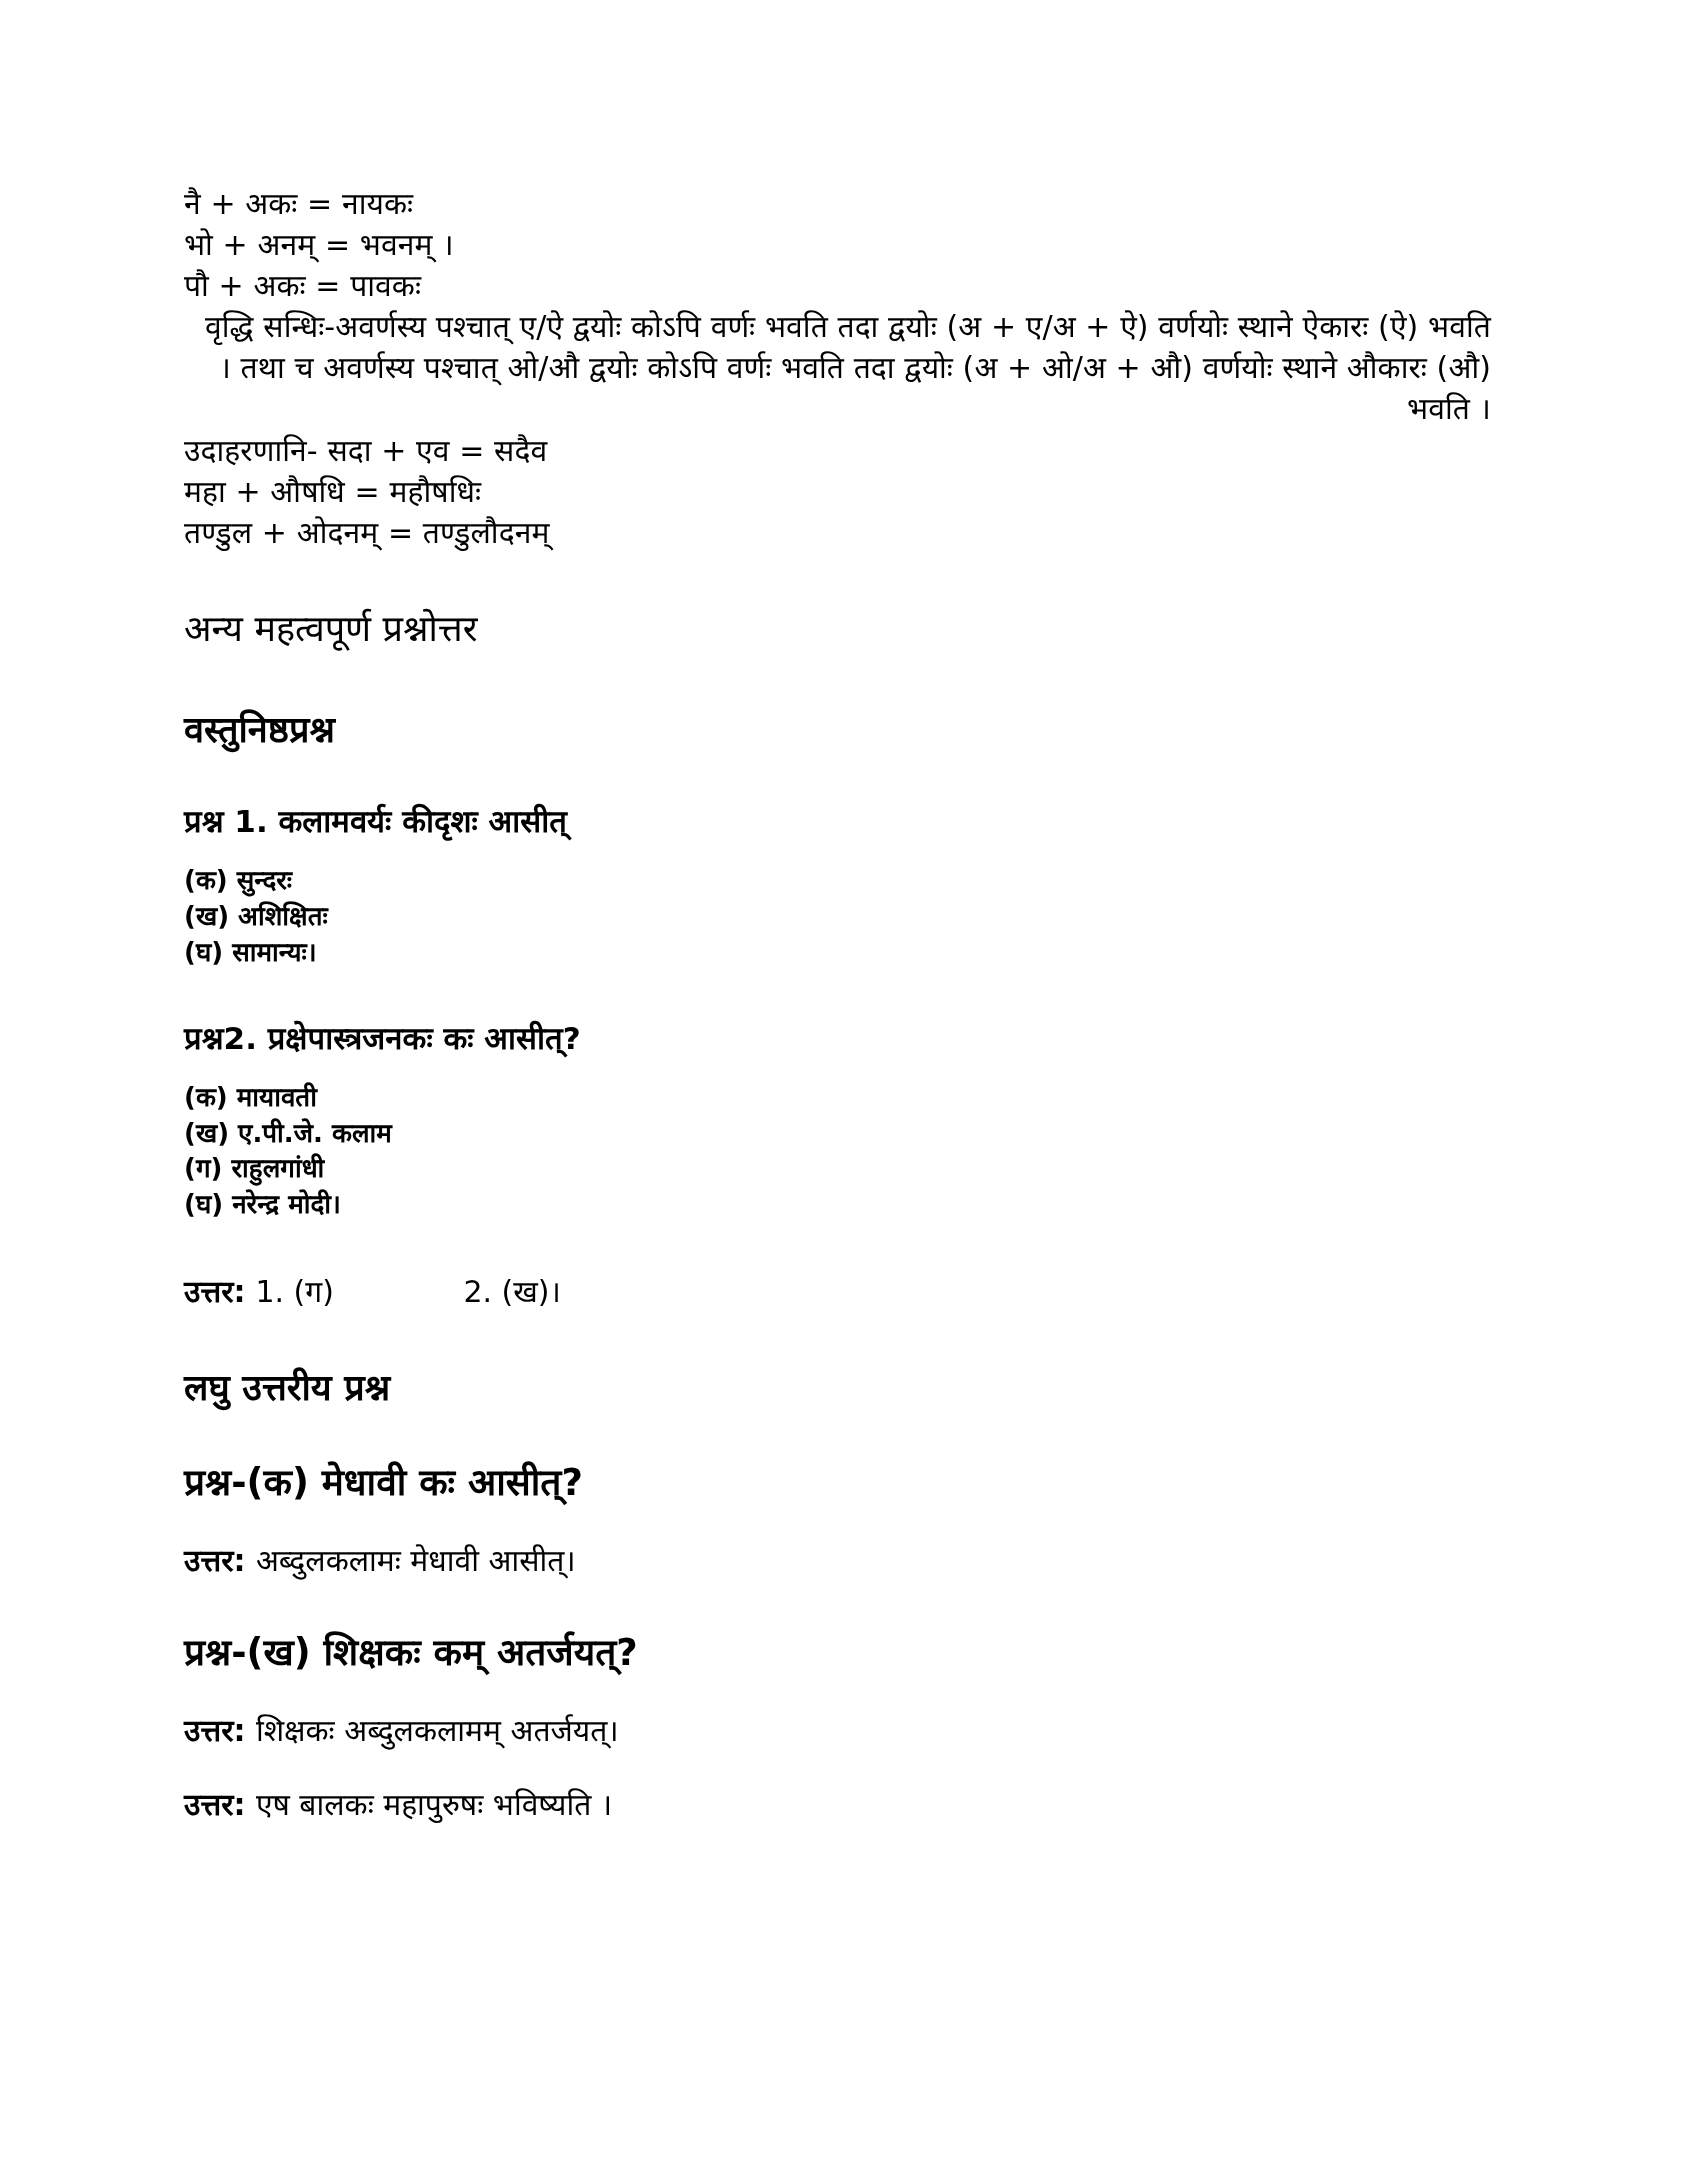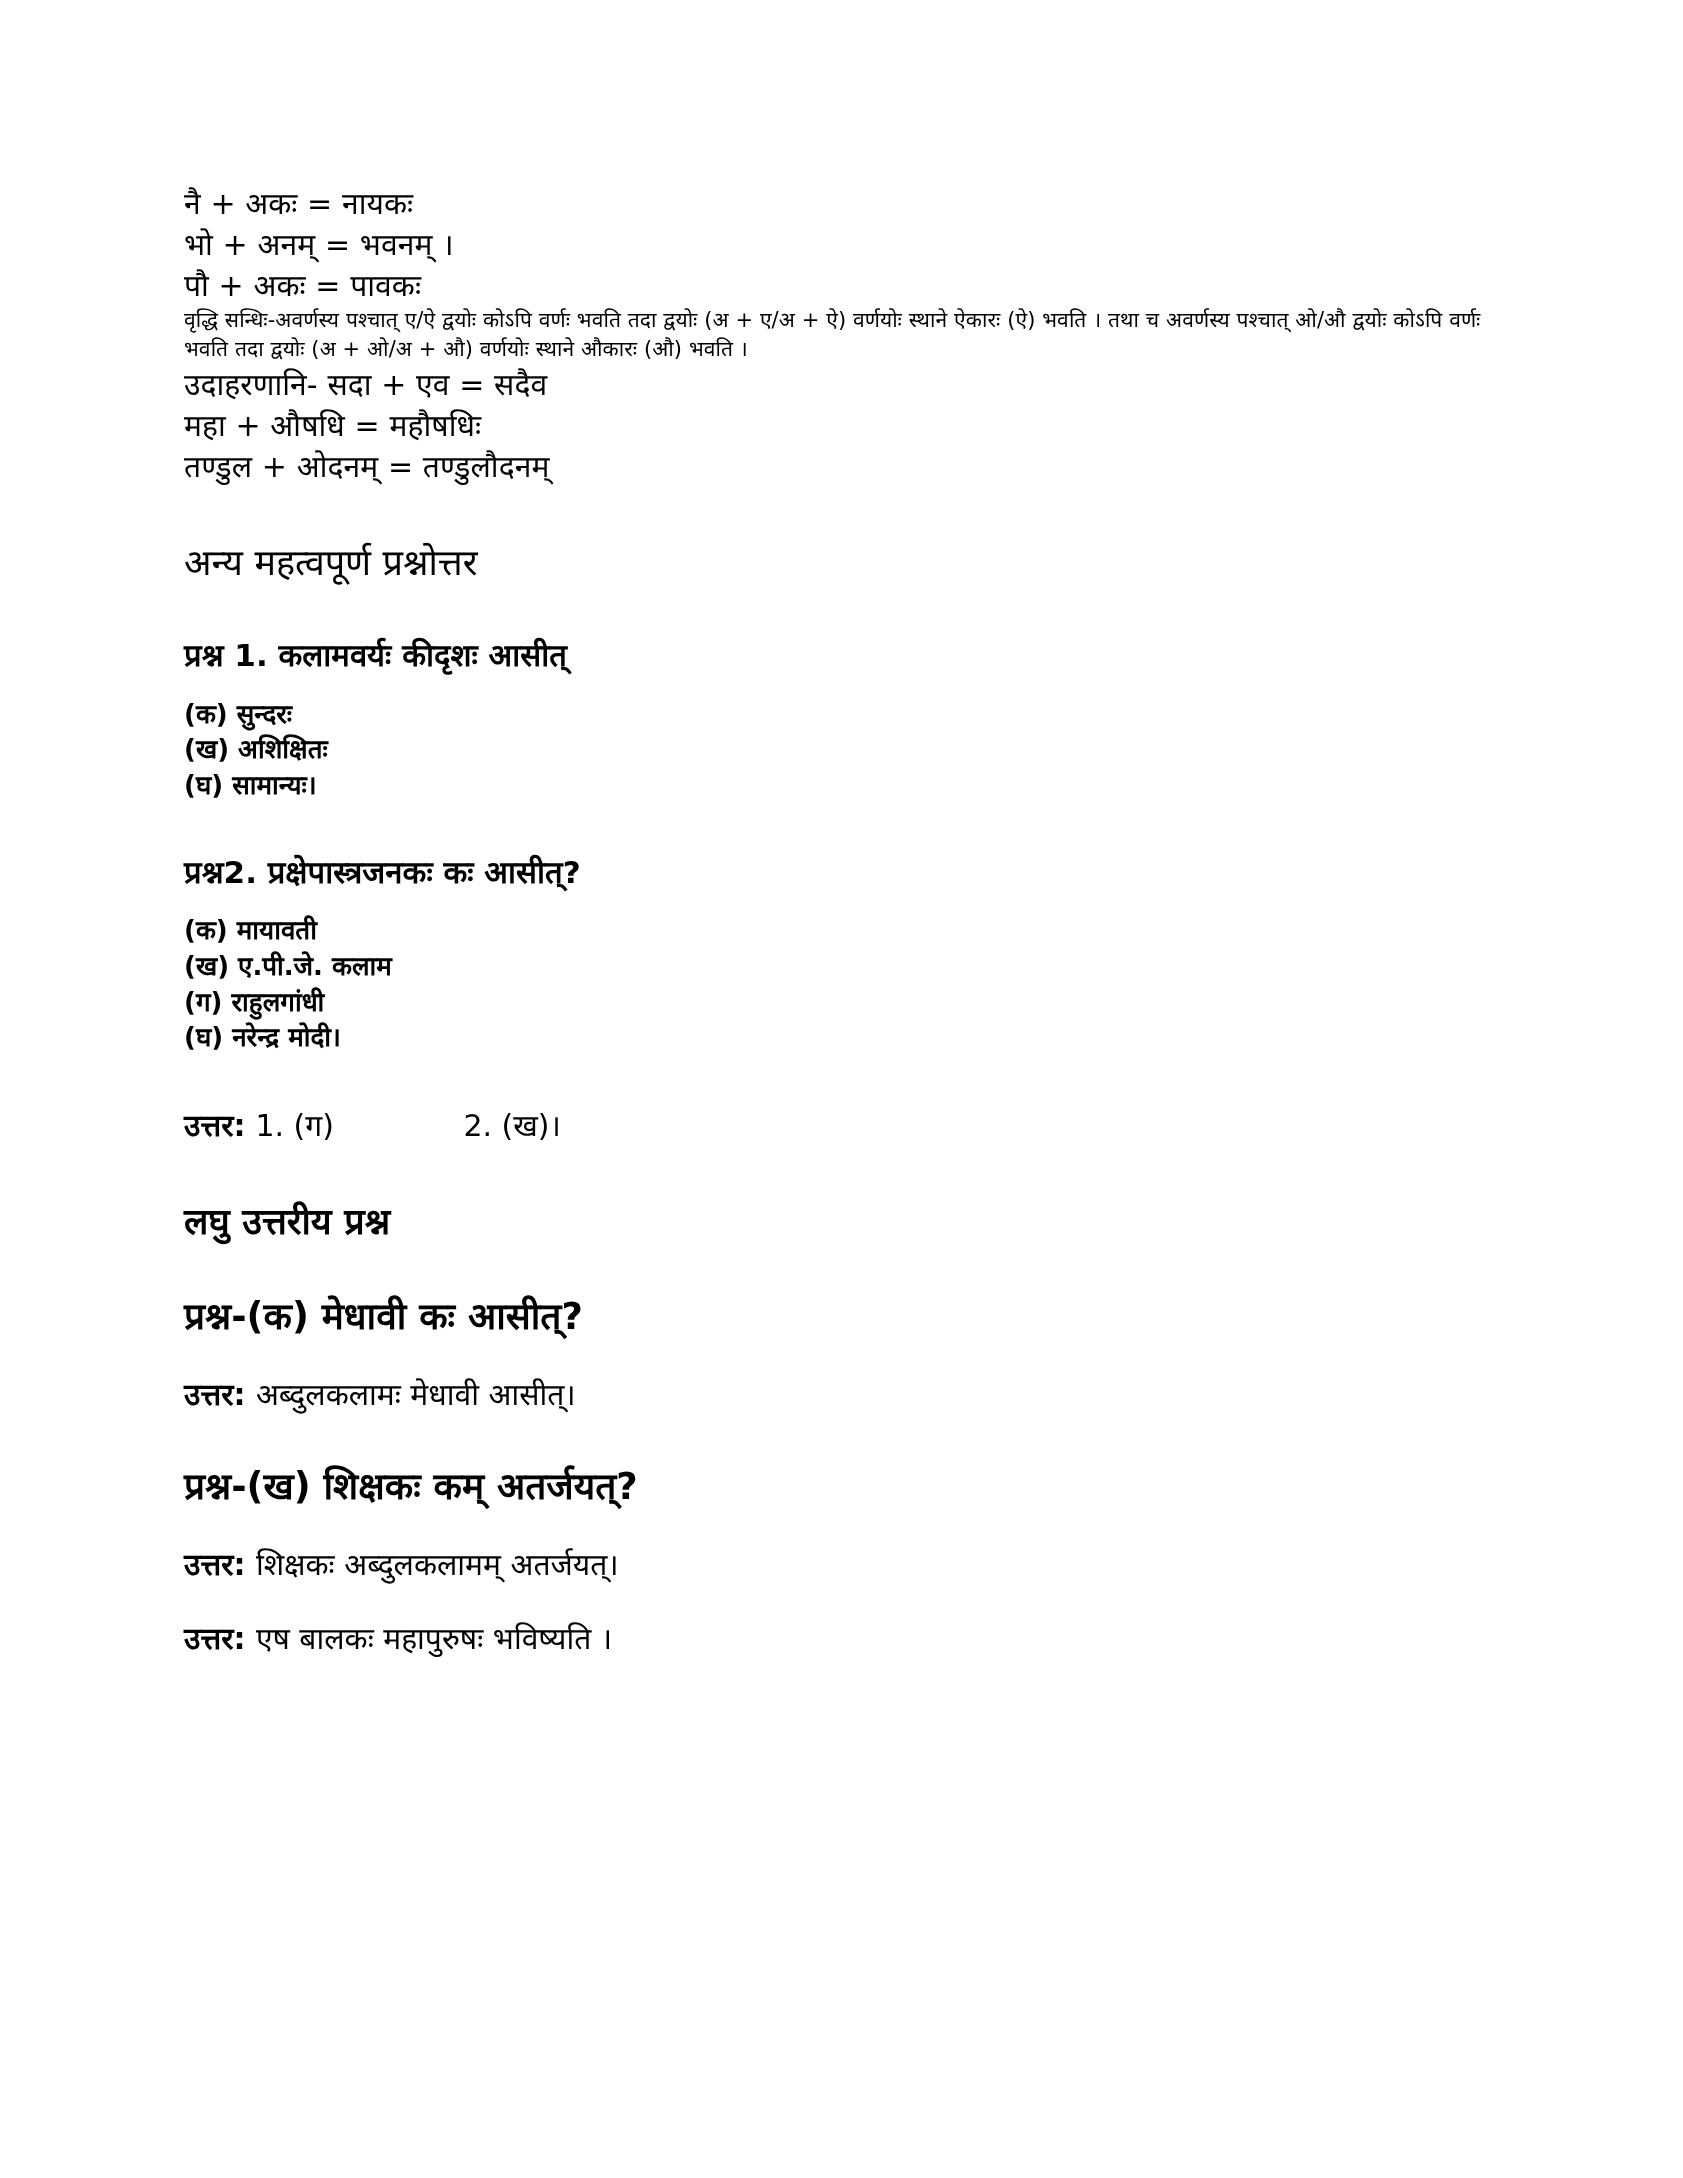--- a/index.html
+++ b/index.html
@@ -32,23 +32,23 @@
     font-size: 30px;
     line-height: 1.37;
     font-weight: 400;
     letter-spacing: 0.1px;
   }
   .sandhi-line {
     white-space: pre-wrap;
   }
   .sandhi-para {
     font-family: "DejaVu Sans", "Liberation Sans", sans-serif;
-    font-size: 21px;
+    font-size: 30px;
     line-height: 1.37;
-    text-align: left;
+    text-align: right;
     white-space: normal;
   }
 
   
   h1.section-title {
     font-family: "DejaVu Sans", "Liberation Sans", sans-serif;
     font-size: 36px;
     font-weight: normal;
     margin: 53px 0 0 0;
     line-height: 1.3;
@@ -122,20 +122,21 @@
       <div class="sandhi-line">भो + अनम् = भवनम् ।</div>
       <div class="sandhi-line">पौ + अकः = पावकः</div>
       <div class="sandhi-para">वृद्धि सन्धिः-अवर्णस्य पश्चात् ए/ऐ द्वयोः कोऽपि वर्णः भवति तदा द्वयोः (अ + ए/अ + ऐ) वर्णयोः स्थाने ऐकारः (ऐ) भवति । तथा च अवर्णस्य पश्चात् ओ/औ द्वयोः कोऽपि वर्णः भवति तदा द्वयोः (अ + ओ/अ + औ) वर्णयोः स्थाने औकारः (औ) भवति ।</div>
       <div class="sandhi-line">उदाहरणानि- सदा + एव = सदैव</div>
       <div class="sandhi-line">महा + औषधि = महौषधिः</div>
       <div class="sandhi-line">तण्डुल + ओदनम् = तण्डुलौदनम्</div>
     </div>
 
     <h1 class="section-title">अन्य महत्वपूर्ण प्रश्नोत्तर</h1>
 
+    <h2 class="sub-title">वस्तुनिष्ठप्रश्न</h2>
 
     <h3 class="question-head">प्रश्न 1. कलामवर्यः कीदृशः आसीत्</h3>
     <div class="options">
       <div class="option-line">(क) सुन्दरः</div>
       <div class="option-line">(ख) अशिक्षितः</div>
       <div class="option-line">(घ) सामान्यः।</div>
     </div>
 
     <h3 class="question-head">प्रश्न2. प्रक्षेपास्त्रजनकः कः आसीत्?</h3>
     <div class="options">

